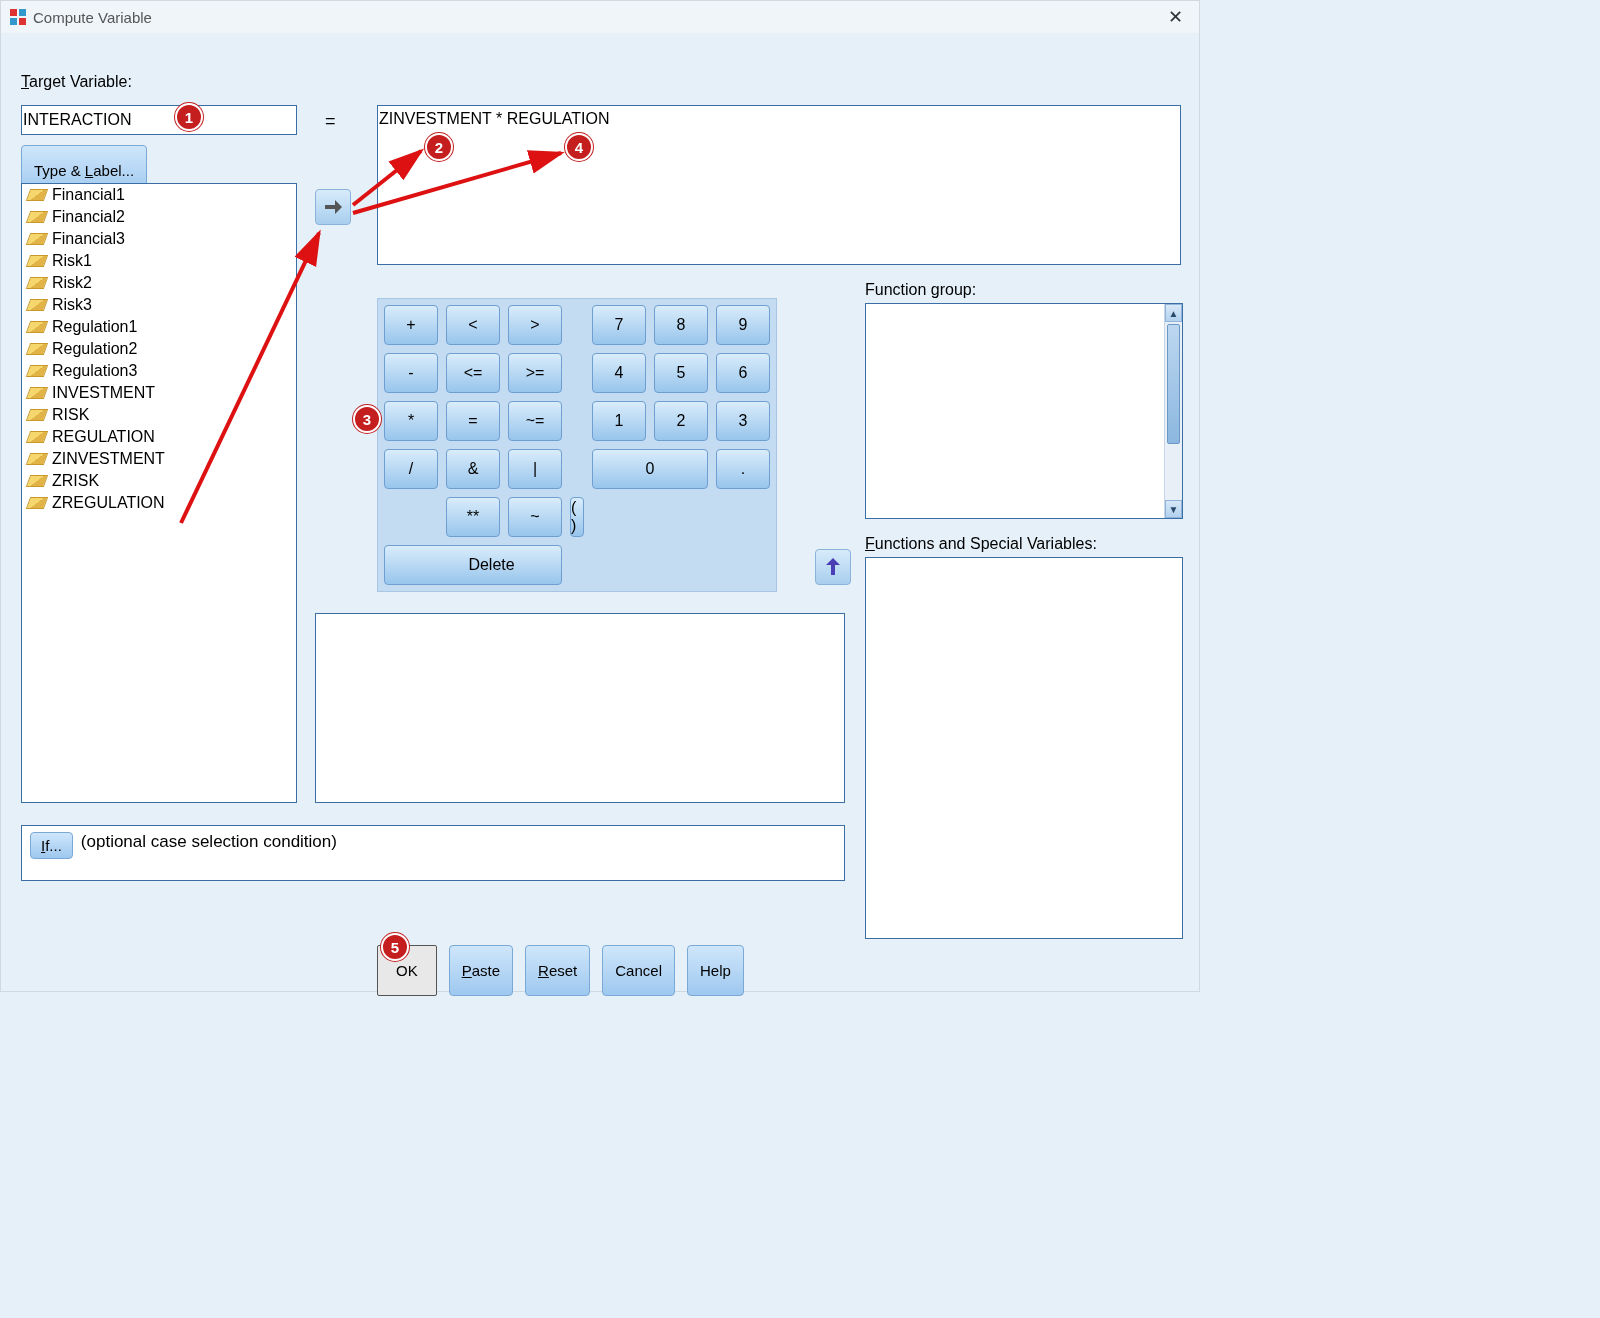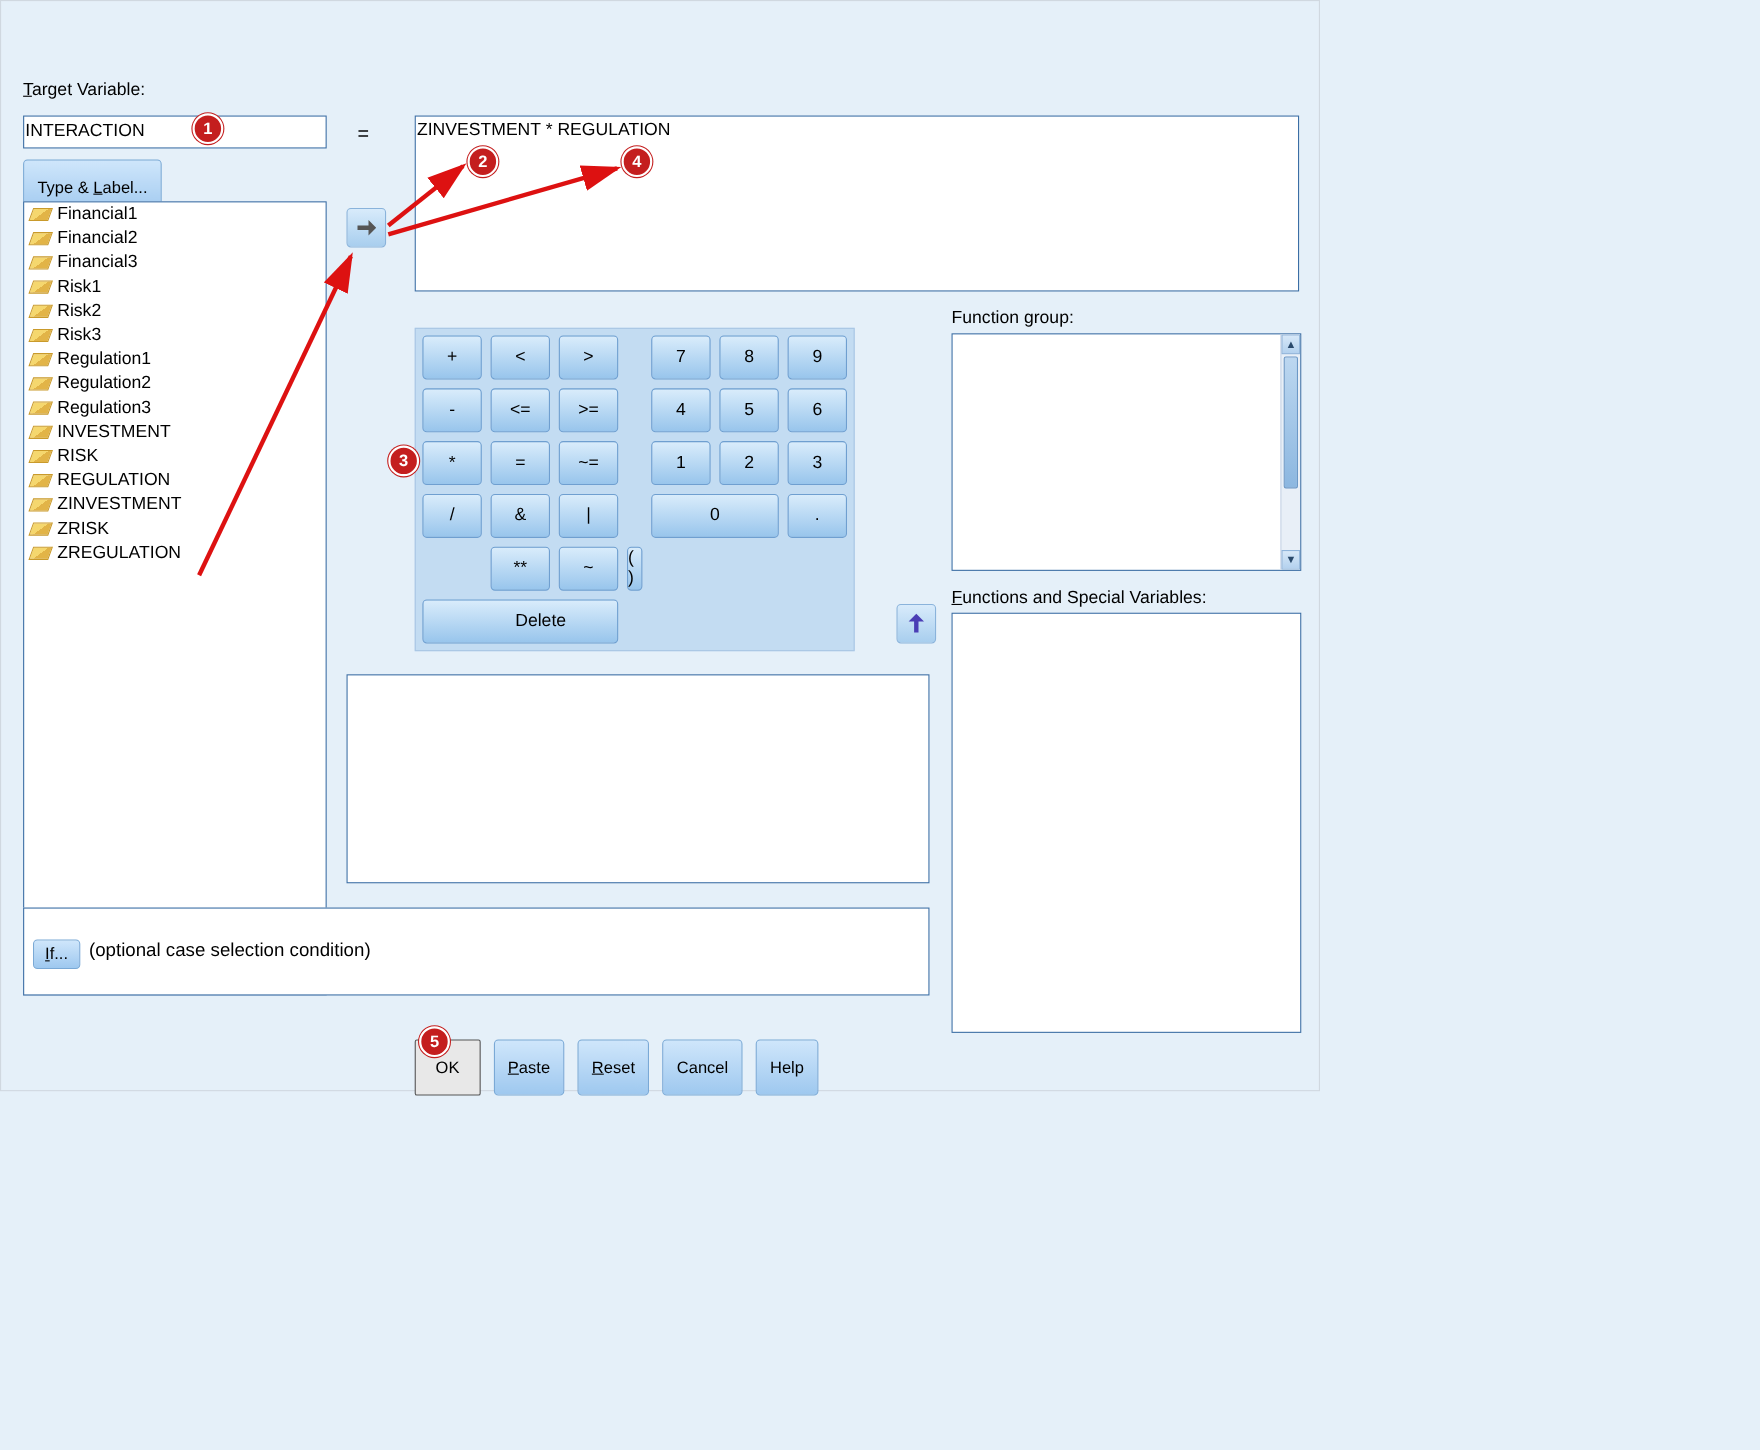--- a/index.html
+++ b/index.html
@@ -166,37 +166,49 @@
   display: flex; align-items: center; justify-content: center;
   z-index: 20;
   box-shadow: 0 0 0 1px #c41e1e;
 }
 .arrow-line { position:absolute; z-index:15; pointer-events:none; }
 </style>
 </head>
 <body>
 
 <div class="window">
+  <div class="titlebar">
+    <span class="icon">
+      <svg viewBox="0 0 18 18">
+          <rect x="1" y="1" width="7" height="7" fill="#d33"></rect>
+          <rect x="10" y="1" width="7" height="7" fill="#39c"></rect>
+          <rect x="1" y="10" width="7" height="7" fill="#39c"></rect>
+          <rect x="10" y="10" width="7" height="7" fill="#d33"></rect>
+        </svg>
+    </span>
+    <span>Compute Variable</span>
+    <span class="close">✕</span>
+  </div>
 
   <div class="content">
 
     <div style="position:absolute; left:20px; top:40px;" class="label">
       <span class="underline">T</span><span>arget Variable:</span>
     </div>
     <input class="input-text" style="position: absolute; left: 20px; top: 72px; width: 276px; height: 30px;" value="INTERACTION">
     <button class="btn" style="position:absolute; left:20px; top:112px;">Type &amp; <span class="underline">L</span>abel...</button>
 
     <div style="position:absolute; left:324px; top:78px; font-size:18px;">=</div>
 
     <div style="position:absolute; left:376px; top:48px;margin-top:24px;" class="label">
       Numeric <span class="underline">E</span>xpression:
     </div>
     <textarea class="input-text" style="position: absolute; left: 376px; top: 72px; width: 804px; height: 160px; resize: none;">ZINVESTMENT * REGULATION</textarea>
 
-    <div class="listbox" id="varlist" style="position:absolute; left:20px; top:150px; width:276px; height:722px;">
+    <div class="listbox" id="varlist" style="position:absolute; left:20px; top:150px; width:276px; height:620px;">
         <div class="item">
           <span class="var-icon"></span>
           <span>Financial1</span>
         </div>
         <div class="item">
           <span class="var-icon"></span>
           <span>Financial2</span>
         </div>
         <div class="item">
           <span class="var-icon"></span>
@@ -313,21 +325,21 @@
         </svg>
     </div>
 
     <div style="position:absolute; left:864px; top:502px;" class="label">
       <span class="underline">F</span>unctions and Special Variables:
     </div>
     <div class="scroll-list" style="position:absolute; left:864px; top:524px; width:318px; height:382px;"></div>
 
     <div class="scroll-list" style="position:absolute; left:314px; top:580px; width:530px; height:190px;"></div>
 
-    <div class="if-row" style="position:absolute; left:20px; top:792px; width:824px; height:80px; align-items:flex-start; padding-top:28px;">
+    <div class="if-row" style="position:absolute; left:20px; top:792px; width:824px; height:56px; align-items:flex-start; padding-top:6px;">
       <button class="btn" style="padding:4px 10px;"><span class="underline">I</span>f...</button>
       <span>(optional case selection condition)</span>
     </div>
 
     <div class="bottom-btns" style="position:absolute; left:376px; top:912px;">
       <button class="okbtn">OK</button>
       <button class="btn"><span class="underline">P</span>aste</button>
       <button class="btn"><span class="underline">R</span>eset</button>
       <button class="btn">Cancel</button>
       <button class="btn">Help</button>

